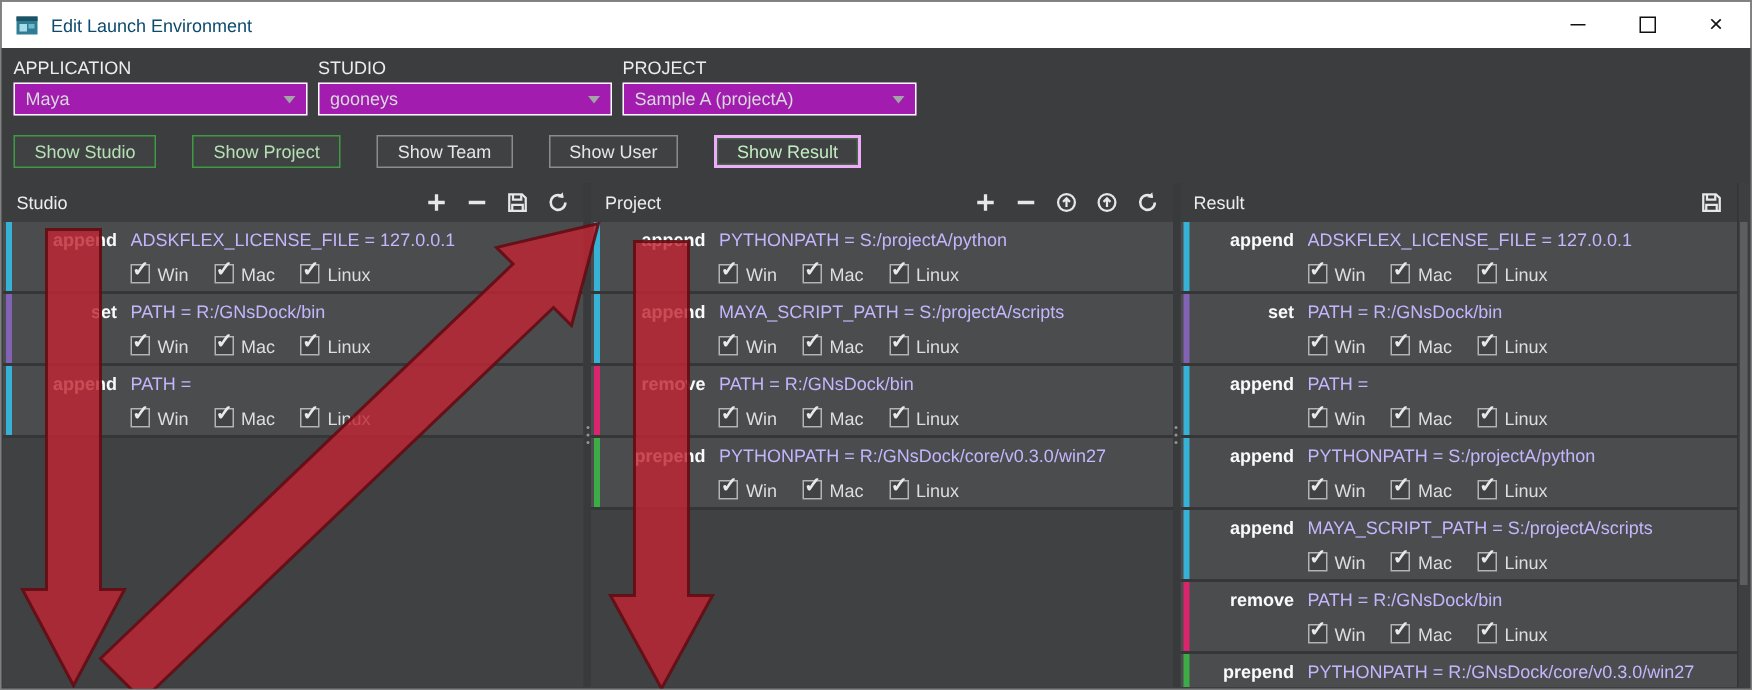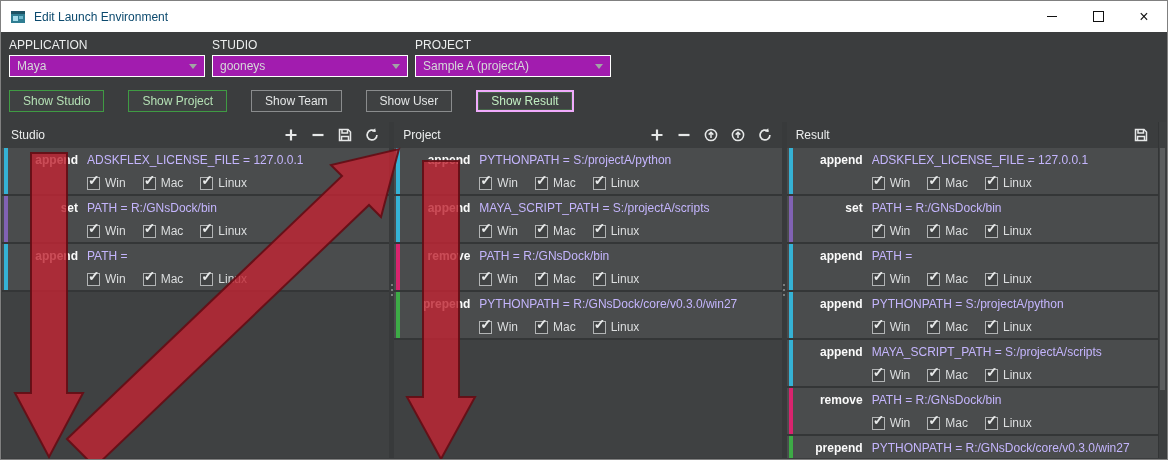--- a/index.html
+++ b/index.html
@@ -66,21 +66,21 @@
   .entry {
     display:flex; background:#4a4c4d; border-bottom:2px solid #343637;
   }
   .ebar { width:4px; margin-left:2px; flex:none; }
   .elines { flex:1; min-width:0; }
   .eline1 { height:24px; display:flex; align-items:center; }
   .eaction { width:70px; flex:none; text-align:right; padding-right:9px;
     font-weight:bold; color:#fafafa; }
   .etext { color:#c4b5fd; white-space:nowrap; overflow:hidden; }
   .eline2 { height:22px; display:flex; align-items:center; padding-left:79px; gap:17px; }
-  .plat { display:flex; align-items:flex-end; color:#dcdedf; cursor:pointer; }
+  .plat { display:flex; align-items:flex-start; color:#dcdedf; cursor:pointer; }
   .cb { width:11px; height:11px; border:1px solid #b2b4b5; background:#404243;
     position:relative; margin-right:5px; flex:none; }
   .cb::after { content:"\2713"; position:absolute; left:0px; top:-6px;
     font-size:14px; font-weight:bold; color:#e8eaea; }
   
   .splitter { width:5px; background:#383a3b; display:flex; flex-direction:column;
     align-items:center; justify-content:center; gap:3px; cursor:col-resize; }
   .splitter i { width:2px; height:2px; background:#929495; border-radius:1px; display:block; }
   .vscroll { width:8px; background:#3d3f40; border-left:1px solid #333536;
     position:relative; box-sizing:border-box; }

